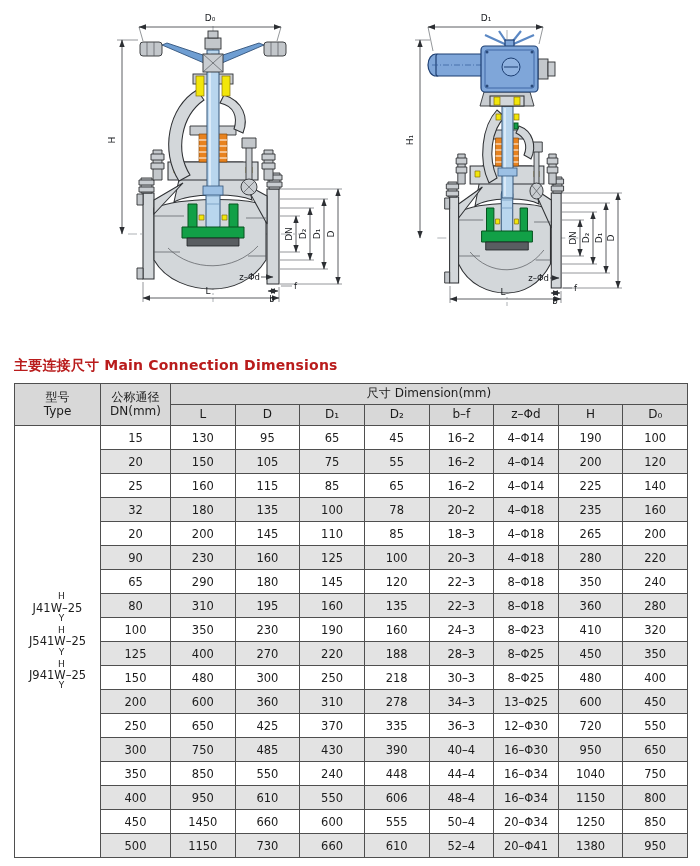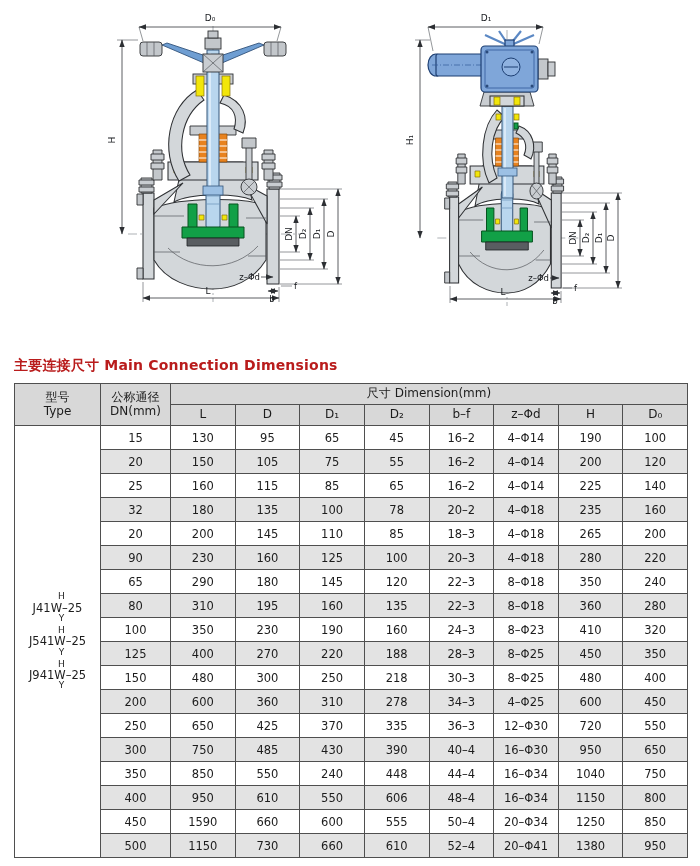--- a/index.html
+++ b/index.html
@@ -468,21 +468,21 @@
           <td>480</td>
           <td>400</td>
         </tr>
         <tr class="alt">
           <td>200</td>
           <td>600</td>
           <td>360</td>
           <td>310</td>
           <td>278</td>
           <td>34–3</td>
-          <td>4–Φ25</td>
+          <td>13–Φ25</td>
           <td>600</td>
           <td>450</td>
         </tr>
         <tr>
           <td>250</td>
           <td>650</td>
           <td>425</td>
           <td>370</td>
           <td>335</td>
           <td>36–3</td>
@@ -518,21 +518,21 @@
           <td>610</td>
           <td>550</td>
           <td>606</td>
           <td>48–4</td>
           <td>16–Φ34</td>
           <td>1150</td>
           <td>800</td>
         </tr>
         <tr>
           <td>450</td>
-          <td>1590</td>
+          <td>1450</td>
           <td>660</td>
           <td>600</td>
           <td>555</td>
           <td>50–4</td>
           <td>20–Φ34</td>
           <td>1250</td>
           <td>850</td>
         </tr>
         <tr class="alt">
           <td>500</td>

